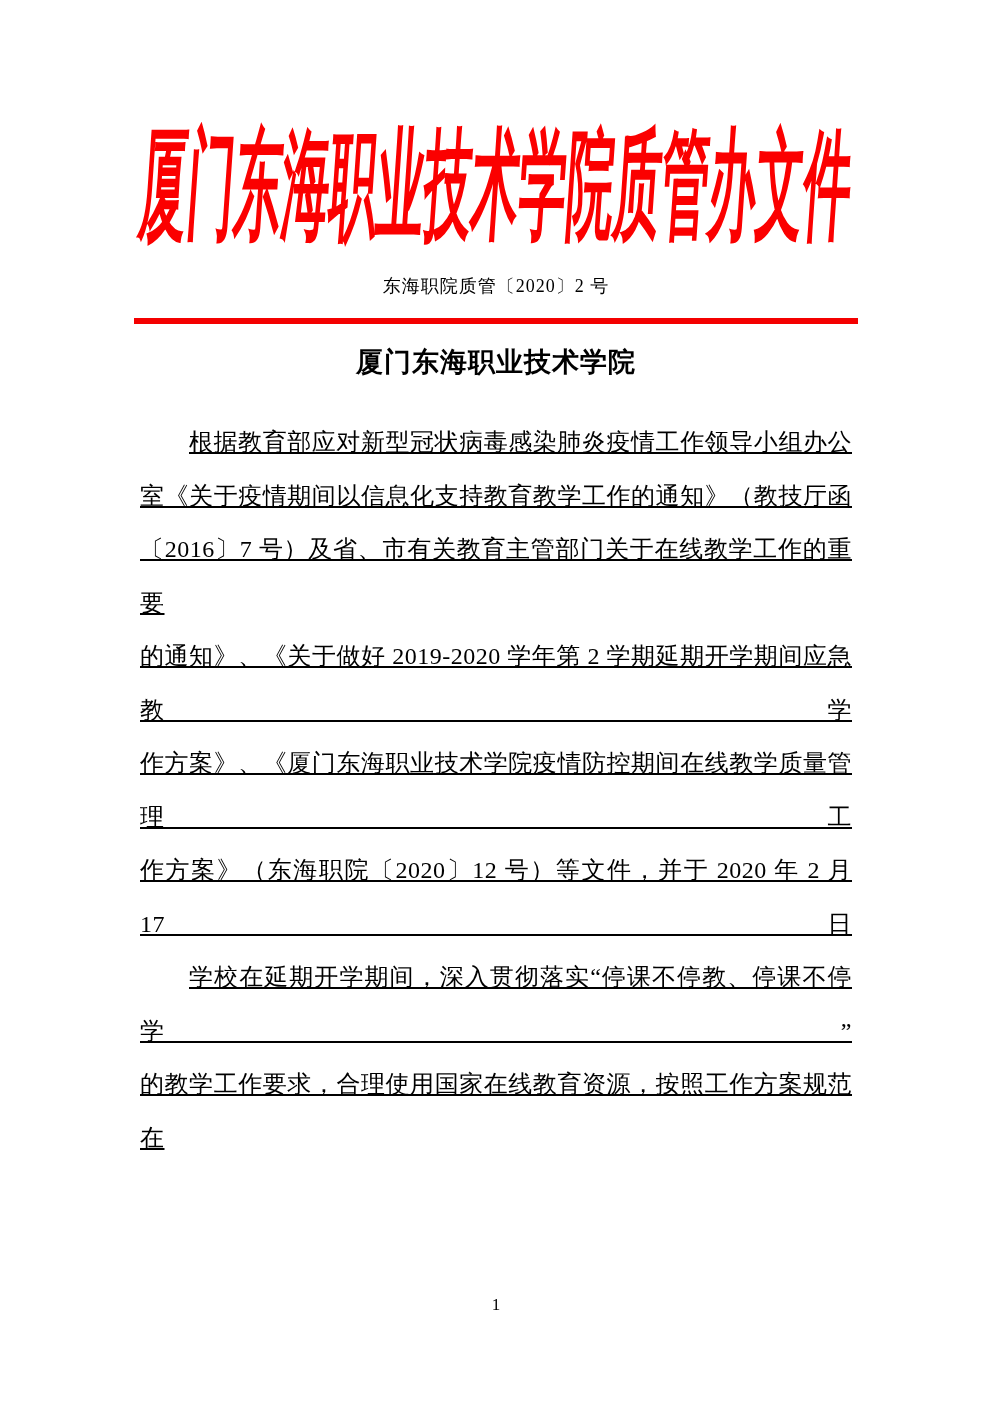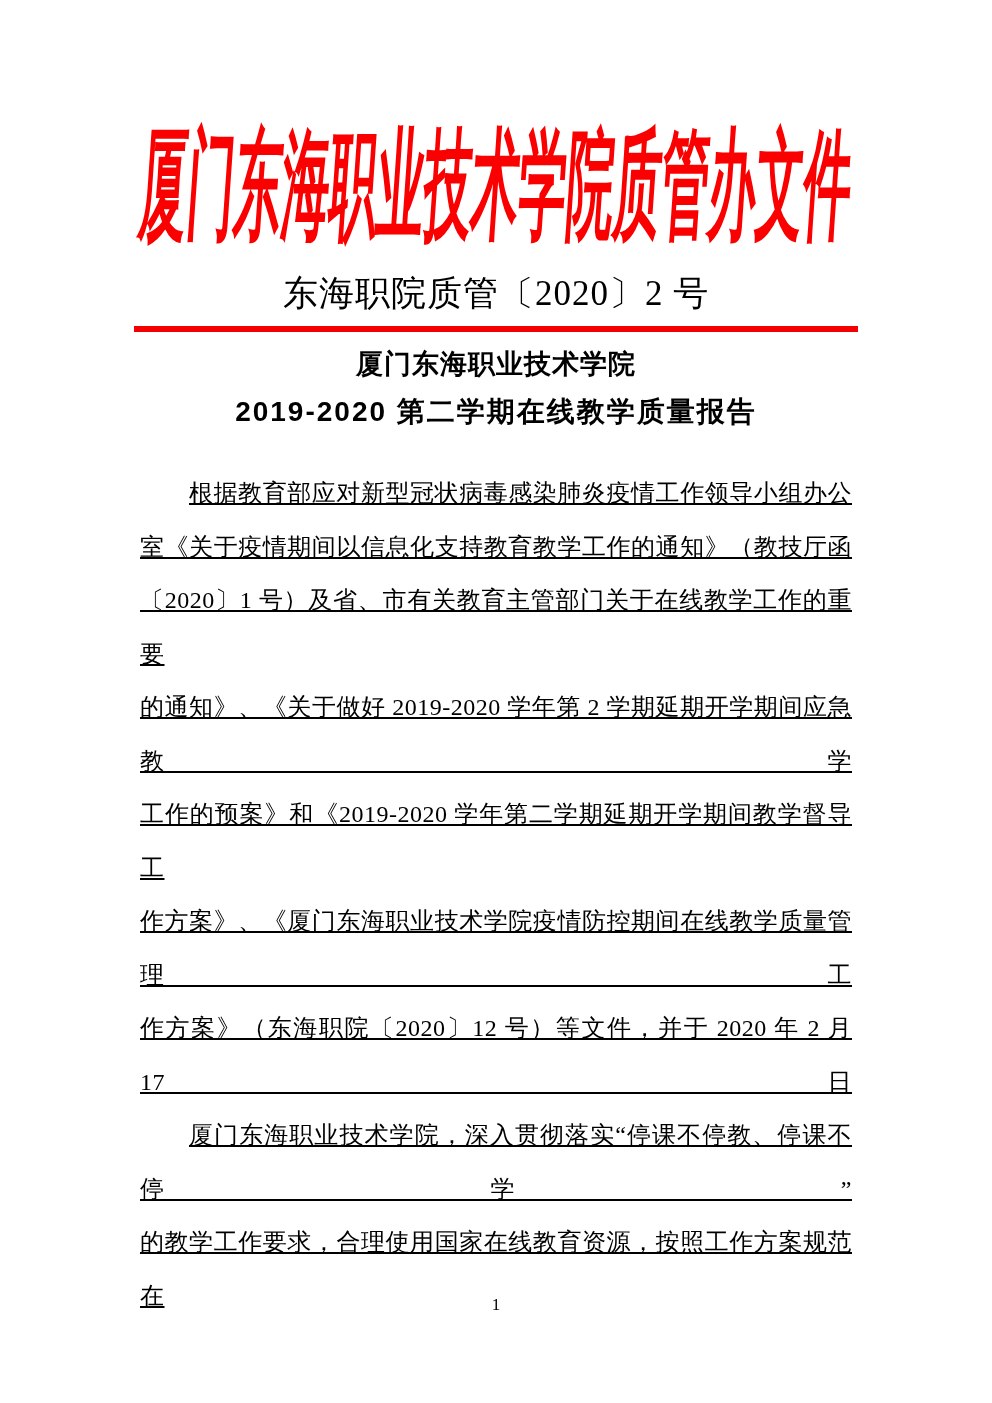--- a/index.html
+++ b/index.html
@@ -26,35 +26,35 @@
     font-weight: bold;
     font-size: 120px;
     line-height: 1;
     white-space: nowrap;
     color: var(--masthead_red, #fb0000);
     transform: scaleX(0.395) skewX(-10deg);
     transform-origin: 50% 50%;
   }
   
   .doc-number {
-    margin-top: 14px;
+    margin-top: 6px;
     text-align: center;
-    font-size: 35px;
+    font-size: 18px;
     line-height: 32px;
     letter-spacing: 1px;
   }
   
   .red-rule {
     margin: 16px 134px 0 134px;
     height: 6px;
     background: var(--rule_red, #f40000);
   }
   
   .doc-title-1 {
-    margin-top: 14px;
+    margin-top: 20px;
     text-align: center;
     font-family: "Liberation Sans", "DejaVu Sans", sans-serif;
     font-weight: bold;
     font-size: 27px;
     line-height: 36px;
     letter-spacing: 1px;
   }
   .doc-title-2 {
     margin-top: 11px;
     text-align: center;
@@ -97,36 +97,34 @@
   <div class="masthead">
     <span class="masthead-text">厦门东海职业技术学院质管办文件</span>
   </div>
 
   <div class="doc-number">东海职院质管〔2020〕2 号</div>
 
   <div class="red-rule"></div>
 
   <div class="doc-title-1">厦门东海职业技术学院</div>
 
-  <div class="doc-title-2">2019-2020 第二学期在线教学质量报告</div>
 
   <div class="body-text">
 
     <div>
       <div class="line j indent">根据教育部应对新型冠状病毒感染肺炎疫情工作领导小组办公</div>
       <div class="line j">室《关于疫情期间以信息化支持教育教学工作的通知》（教技厅函</div>
-      <div class="line j">〔2020〕1 号）及省、市有关教育主管部门关于在线教学工作的重要</div>
+      <div class="line j">〔2016〕7 号）及省、市有关教育主管部门关于在线教学工作的重要</div>
       <div class="line j">的通知》、《关于做好 2019-2020 学年第 2 学期延期开学期间应急教学</div>
-      <div class="line j">工作的预案》和《2019-2020 学年第二学期延期开学期间教学督导工</div>
       <div class="line j">作方案》、《厦门东海职业技术学院疫情防控期间在线教学质量管理工</div>
       <div class="line j">作方案》（东海职院〔2020〕12 号）等文件，并于 2020 年 2 月 17 日</div>
     </div>
 
     <div>
-      <div class="line j indent">厦门东海职业技术学院，深入贯彻落实“停课不停教、停课不停学”</div>
+      <div class="line j indent">学校在延期开学期间，深入贯彻落实“停课不停教、停课不停学”</div>
       <div class="line j">的教学工作要求，合理使用国家在线教育资源，按照工作方案规范在</div>
 
     </div>
 
   </div>
 
   <div class="page-number">1</div>
 
 </div>
 

